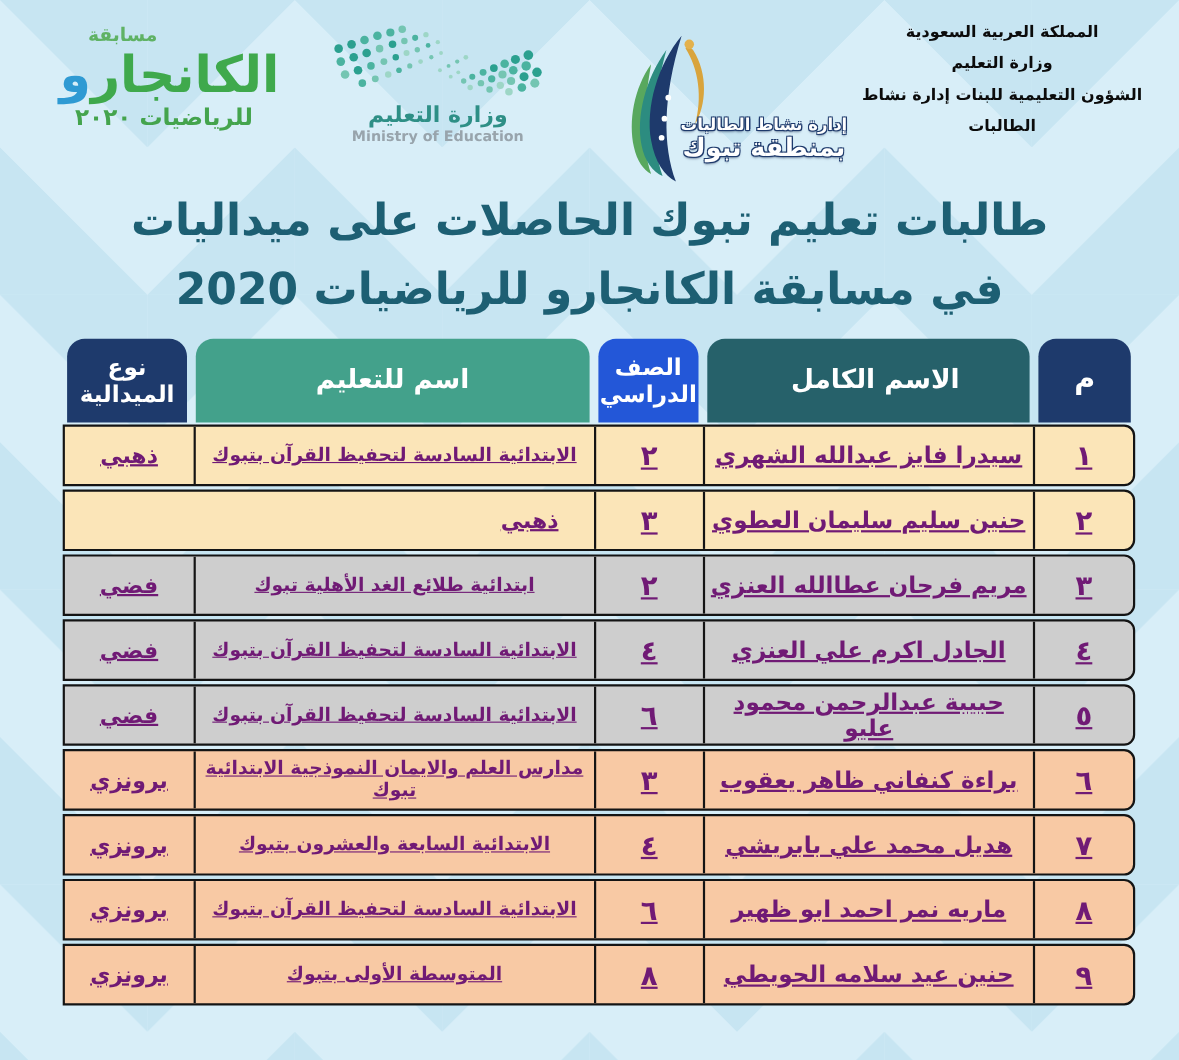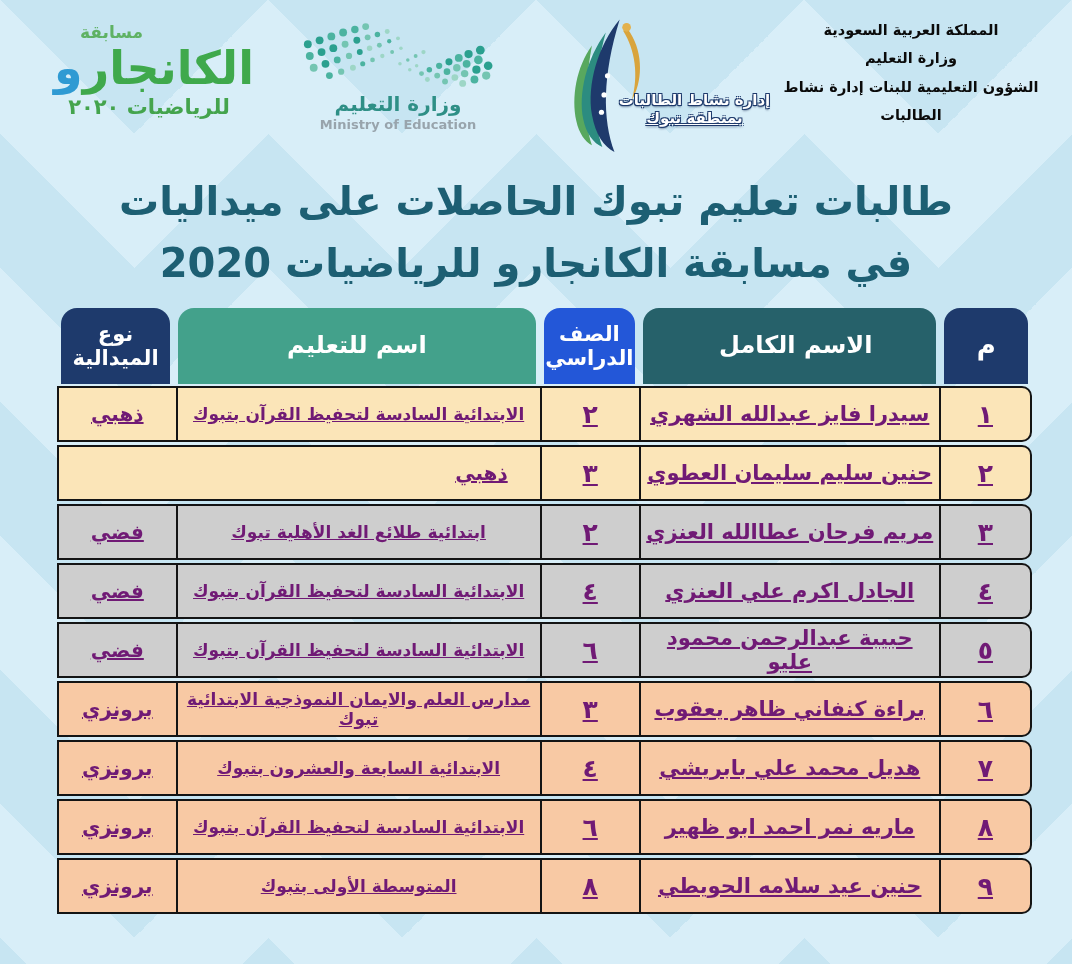--- a/index.html
+++ b/index.html
@@ -24,27 +24,27 @@
   .k-top  { font-size:17px; font-weight:bold; color:#5fb264; text-align:left; padding-left:52px; }
   .k-main { font-size:46px; font-weight:bold; color:#3fa94c; text-align:center; line-height:1.15; letter-spacing:1px; }
   .k-main .k-waw { color:#2f9ad3; }
   .k-bottom { font-size:21px; font-weight:bold; color:#44a44d; text-align:center; padding-right:10px; letter-spacing:1px; }
 
   .moe { position:absolute; left:293px; top:20px; width:210px; text-align:center; }
   .moe svg { display:block; margin:0 auto; }
   .moe-ar { font-size:20px; font-weight:bold; color:#2e8f86; margin-top:2px; }
   .moe-en { font-size:13px; font-weight:bold; color:#98a4ac; margin-top:1px; }
 
-  .activity { position:absolute; left:515px; top:7px; width:255px; height:155px; }
+  .activity { position:absolute; left:515px; top:20px; width:255px; height:155px; }
   .activity svg { position:absolute; left:18px; top:0; }
   .act-text { position:absolute; left:102px; top:84px; width:155px; direction:rtl; text-align:center;
     color:#ffffff; font-weight:bold;
     text-shadow:-1px -1px 0 #1e3a6c, 1px -1px 0 #1e3a6c, -1px 1px 0 #1e3a6c, 1px 1px 0 #1e3a6c, 0 2px 2px rgba(20,40,80,.55); }
   .act-line1 { font-size:15px; }
-  .act-line2 { font-size:15px; letter-spacing:1px;text-decoration:underline; }
+  .act-line2 { font-size:23px; letter-spacing:1px; }
 
   .gov { position:absolute; right:8px; top:16px; width:306px; direction:rtl; text-align:center;
     font-size:14.5px; font-weight:bold; color:#0b0b0b; line-height:1.95; }
 
   
   .title { direction:rtl; text-align:center; margin-top:8px;
     font-size:40px; font-weight:bold; color:#1d5f73; line-height:1.55; }
 
   
   .medals-table { direction:rtl; margin:14px 0 0 57px; width:975px; }

